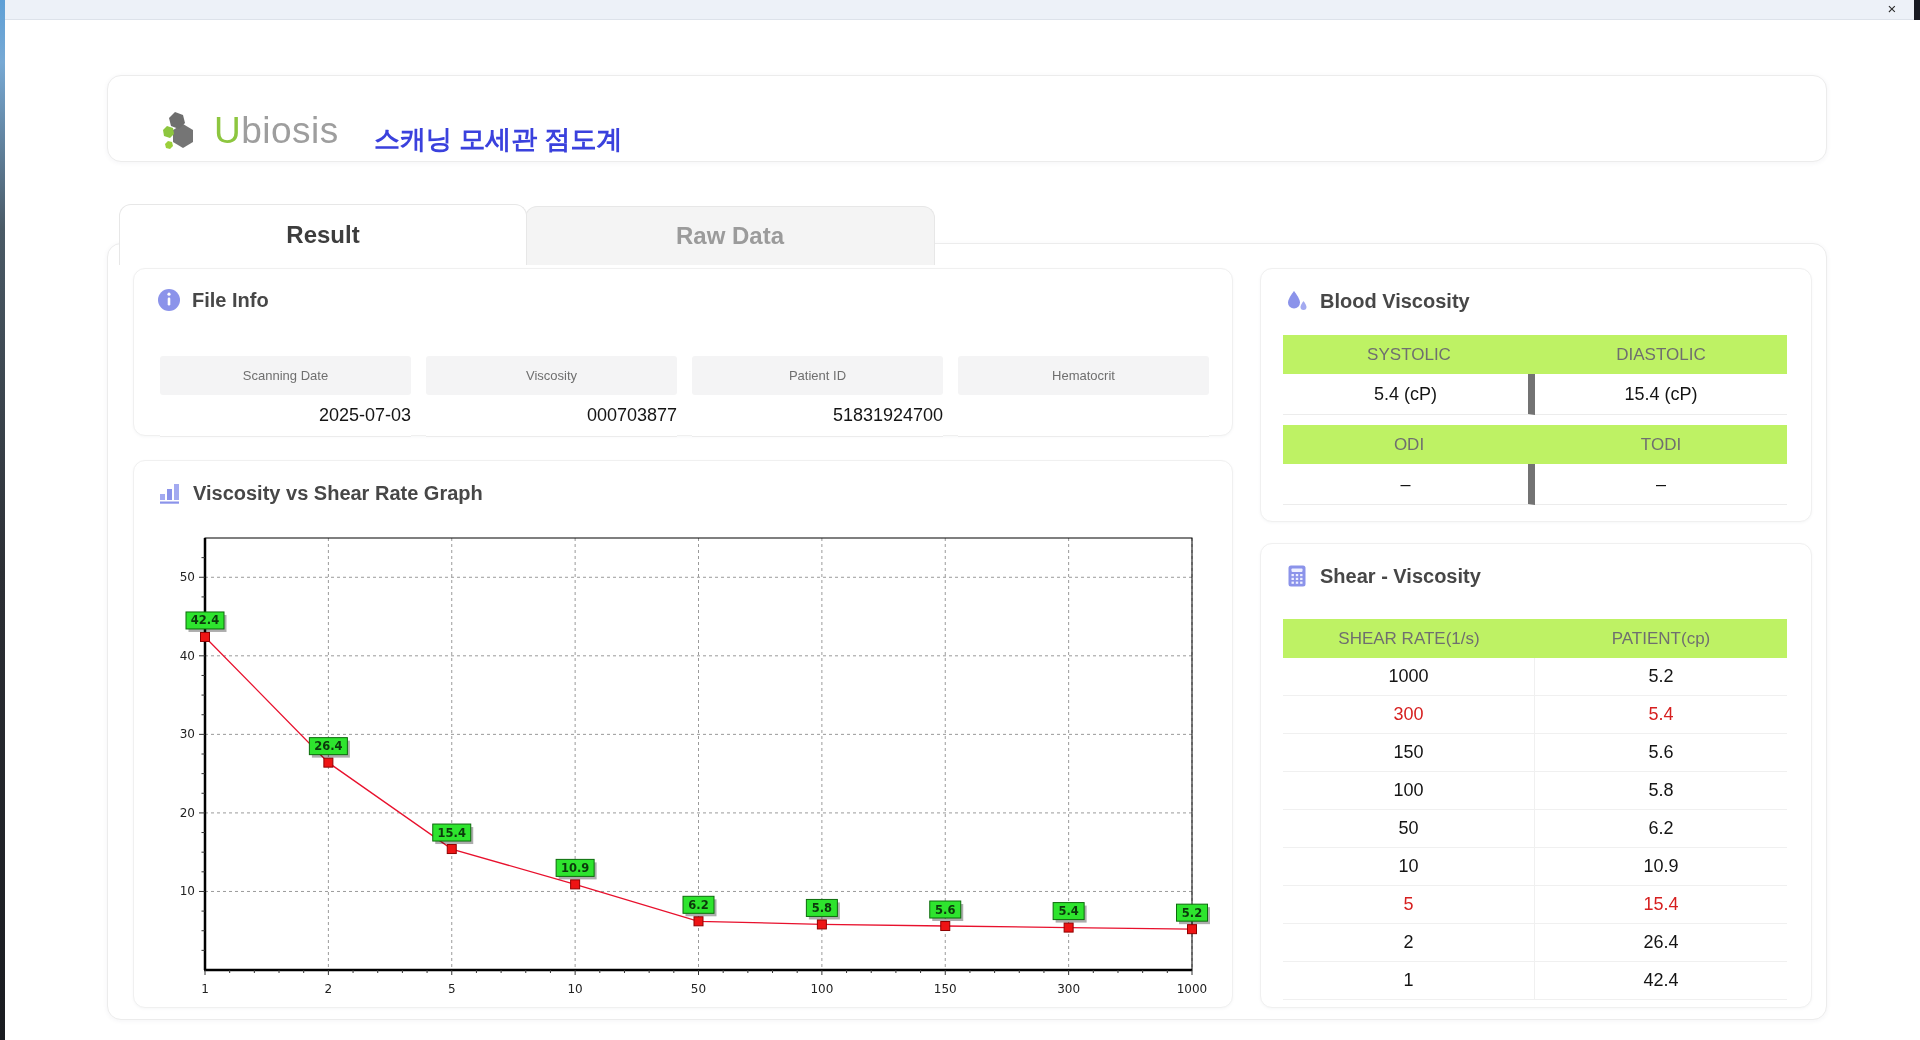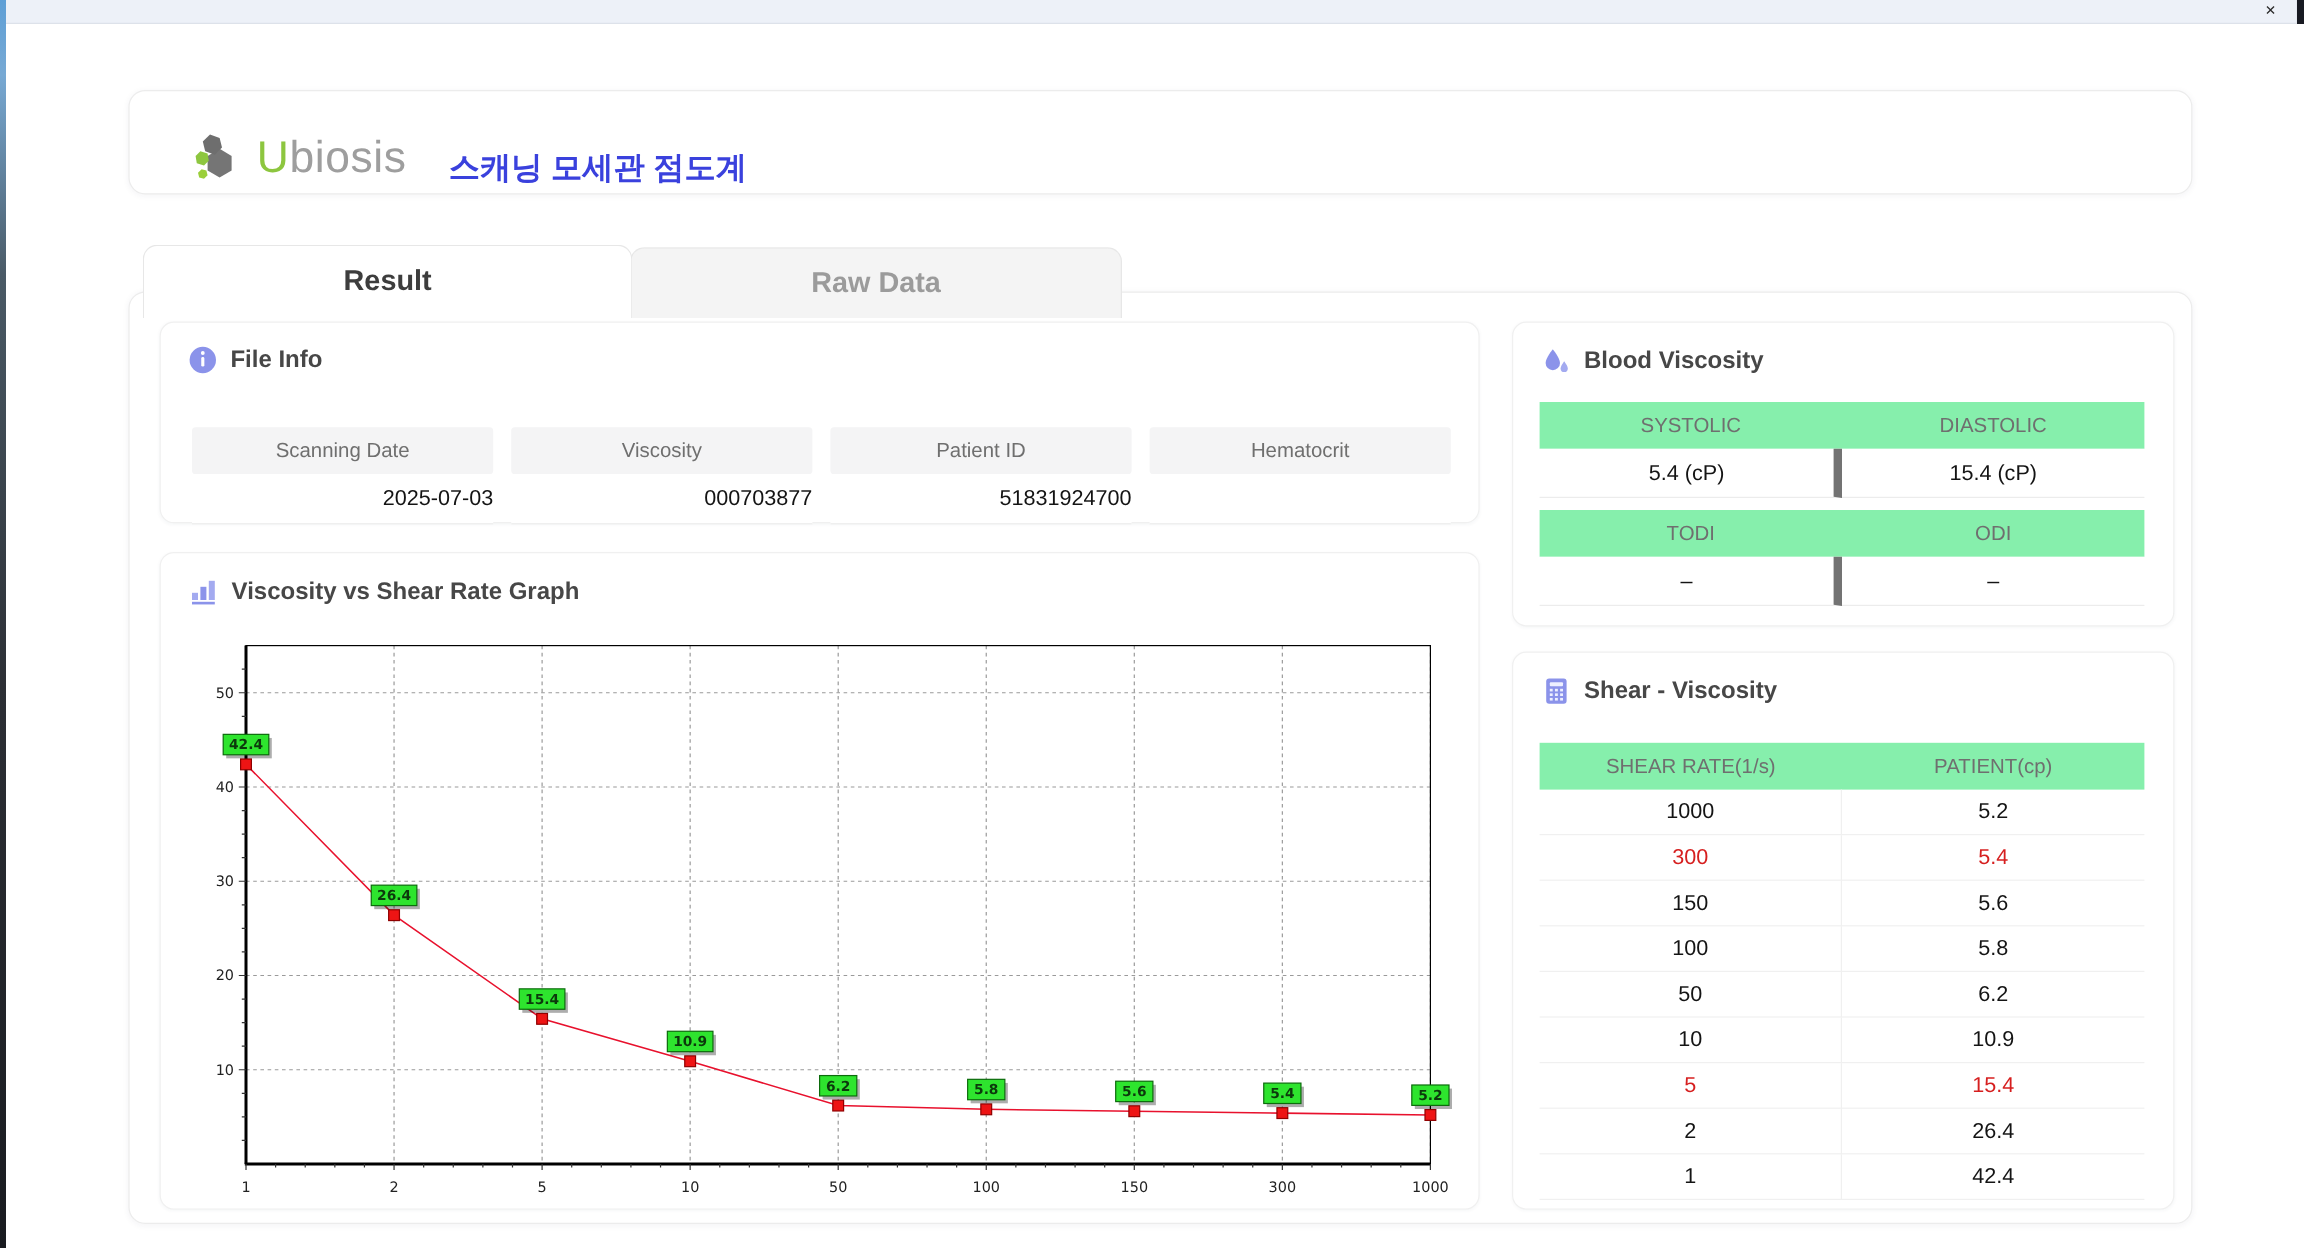--- a/index.html
+++ b/index.html
@@ -42,27 +42,27 @@
   .tab-bridge{position:absolute;left:108px;top:243px;width:404px;height:3px;background:#fff;z-index:4;}
 
   .section-title{position:absolute;display:flex;align-items:center;gap:11px;
     font-size:20px;font-weight:bold;color:#474747;}
   .icon-badge{width:24px;height:24px;display:flex;align-items:center;justify-content:center;}
 
   
   .fields-row{position:absolute;left:148px;top:336px;display:flex;gap:15px;}
   .field{width:251px;}
   .field-h{height:39px;line-height:39px;background:#f4f4f5;border-radius:3px;
-    text-align:center;font-size:17px;color:#6f6f6f;}
+    text-align:center;font-size:13px;color:#6f6f6f;}
   .field-v{height:41px;line-height:41px;background:#fff;text-align:right;font-size:18px;
     color:#141414;border-bottom:1px solid #ececec;}
 
   
   .duo-head,.duo-val{display:grid;grid-template-columns:1fr 1fr;text-align:center;}
-  .duo-head>div{height:39px;line-height:39px;background:#86efac;font-size:17px;color:#6f6f6f;}
+  .duo-head>div{height:39px;line-height:39px;background:#bef264;font-size:17px;color:#6f6f6f;}
   .duo-val>div{height:40px;line-height:40px;background:#fff;font-size:18px;color:#141414;
     border-bottom:1px solid #ececec;}
   .duo-val>div:first-child{border-right:7px solid #737373;}
 
   .sv-row{display:grid;grid-template-columns:1fr 1fr;text-align:center;}
   .sv-row>div{height:37px;line-height:37px;font-size:18px;color:#141414;border-bottom:1px solid #f0f0f0;}
   .sv-row>div:first-child{border-right:1px solid #f0f0f0;}
   .sv-row.hl>div{color:#d61f1f;}
 
   
@@ -298,22 +298,22 @@
             <div>SYSTOLIC</div>
             <div>DIASTOLIC</div>
           </div>
           <div class="duo-val">
             <div>5.4 (cP)</div>
             <div>15.4 (cP)</div>
           </div>
         </div>
         <div style="margin-bottom: 10px;">
           <div class="duo-head">
+            <div>ODI</div>
             <div>TODI</div>
-            <div>ODI</div>
           </div>
           <div class="duo-val">
             <div>–</div>
             <div>–</div>
           </div>
         </div>
       </div>
   </div>
 
   <div class="inner-card" style="left:1248px;top:523px;width:550px;height:463px;z-index:2;">

